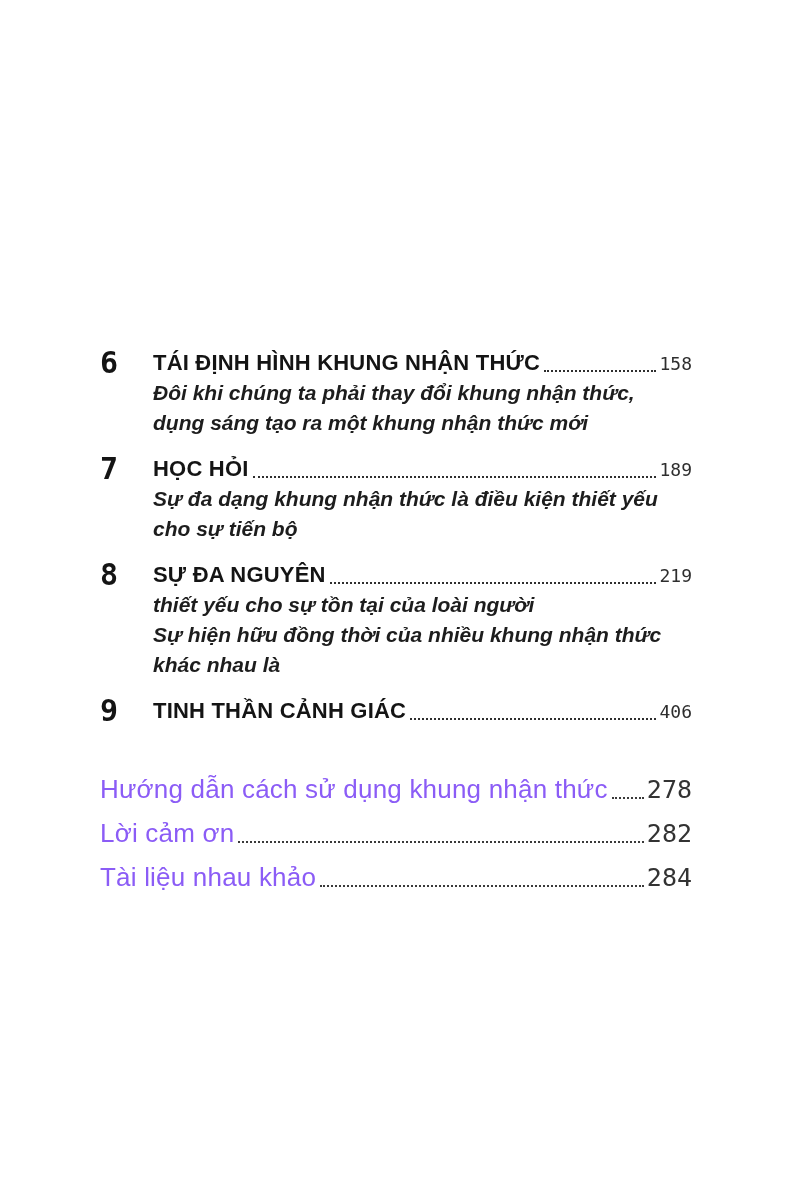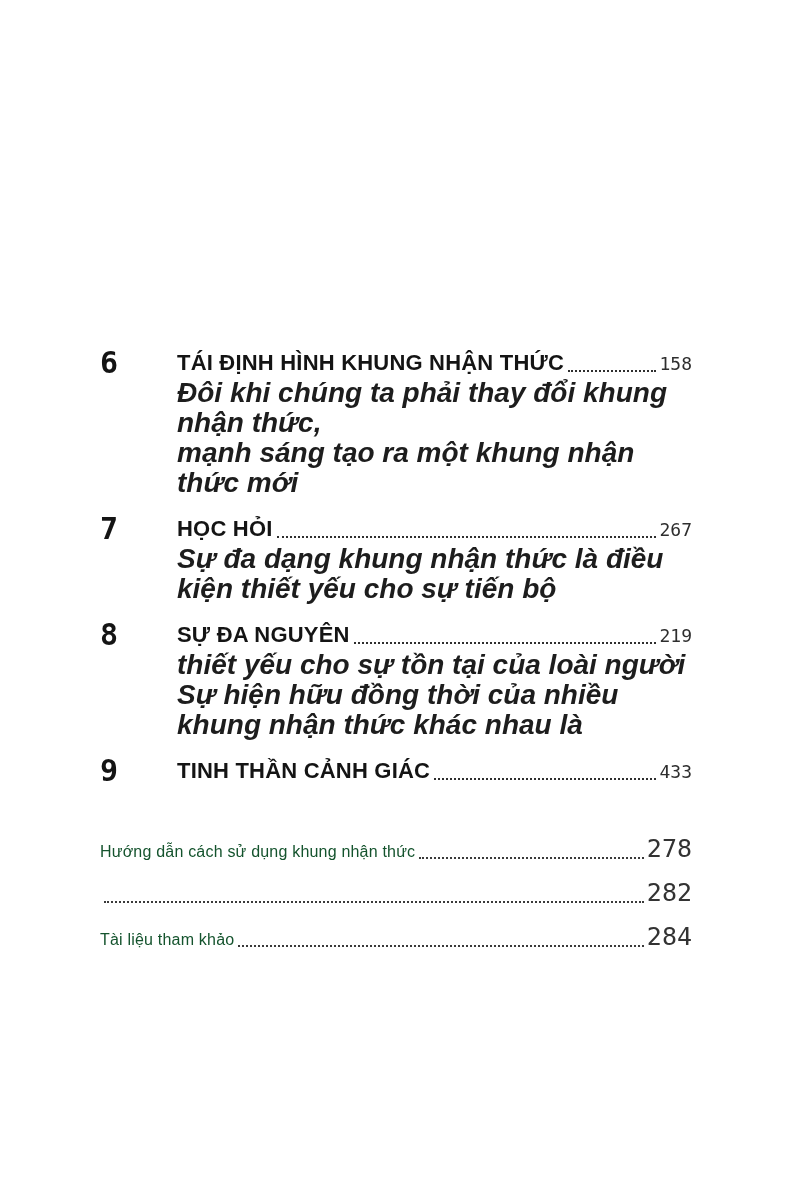--- a/index.html
+++ b/index.html
@@ -31,21 +31,20 @@
     flex: 0 0 53px;
     font-family: "DejaVu Sans Mono", monospace;
     font-weight: bold;
     font-size: 30px;
     line-height: 30px;
     color: #141414;
   }
   .ch-body {
     flex: 1;
     min-width: 0;
-    margin-left: 24px;
   }
   .titleline {
     display: flex;
     align-items: baseline;
     height: 30px;
     line-height: 30px;
   }
   .ch-title {
     font-weight: bold;
     font-size: 22px;
@@ -62,39 +61,39 @@
   }
   .ch-page {
     font-family: "DejaVu Sans Mono", monospace;
     font-size: 18px;
     color: #2e2e2e;
     white-space: nowrap;
   }
   .ch-sub {
     font-style: italic;
     font-weight: 600;
-    font-size: 28px;
+    font-size: 21px;
     line-height: 30px;
     color: #1d1d1d;
   }
   .backmatter {
     margin-top: 48px;
   }
   .bm-row {
     display: flex;
     align-items: baseline;
     height: 30px;
     line-height: 30px;
     margin-bottom: 14px;
   }
   .bm-title {
-    font-size: 16px;
+    font-size: 26px;
     font-weight: normal;
     letter-spacing: 0.2px;
-    color: #14532d;
+    color: #8b5cf6;
     white-space: nowrap;
   }
   .bm-page {
     font-family: "DejaVu Sans Mono", monospace;
     font-size: 25px;
     color: #333333;
     white-space: nowrap;
   }
   .bm-leader {
     border-bottom-color: #3a3a3a;
@@ -109,31 +108,31 @@
 
     <section class="chapter">
       <div class="ch-num">6</div>
       <div class="ch-body">
         <div class="titleline">
           <span class="ch-title">TÁI ĐỊNH HÌNH KHUNG NHẬN THỨC</span>
           <span class="leader"></span>
           <span class="ch-page">158</span>
         </div>
         <div class="ch-sub">Đôi khi chúng ta phải thay đổi khung nhận thức,</div>
-        <div class="ch-sub">mạnh sáng tạo ra một khung nhận thức mới</div>
+        <div class="ch-sub">dụng sáng tạo ra một khung nhận thức mới</div>
       </div>
     </section>
 
     <section class="chapter">
       <div class="ch-num">7</div>
       <div class="ch-body">
         <div class="titleline">
           <span class="ch-title">HỌC HỎI</span>
           <span class="leader"></span>
-          <span class="ch-page">267</span>
+          <span class="ch-page">189</span>
         </div>
         <div class="ch-sub">Sự đa dạng khung nhận thức là điều kiện thiết yếu cho sự tiến bộ</div>
       </div>
     </section>
 
     <section class="chapter">
       <div class="ch-num">8</div>
       <div class="ch-body">
         <div class="titleline">
           <span class="ch-title">SỰ ĐA NGUYÊN</span>
@@ -144,36 +143,37 @@
         <div class="ch-sub">Sự hiện hữu đồng thời của nhiều khung nhận thức khác nhau là</div>
       </div>
     </section>
 
     <section class="chapter">
       <div class="ch-num">9</div>
       <div class="ch-body">
         <div class="titleline">
           <span class="ch-title">TINH THẦN CẢNH GIÁC</span>
           <span class="leader"></span>
-          <span class="ch-page">433</span>
+          <span class="ch-page">406</span>
         </div>
       </div>
     </section>
 
     <div class="backmatter">
       <div class="bm-row">
         <span class="bm-title">Hướng dẫn cách sử dụng khung nhận thức</span>
         <span class="leader bm-leader"></span>
         <span class="bm-page">278</span>
       </div>
       <div class="bm-row">
+        <span class="bm-title">Lời cảm ơn</span>
         <span class="leader bm-leader"></span>
         <span class="bm-page">282</span>
       </div>
       <div class="bm-row">
-        <span class="bm-title">Tài liệu tham khảo</span>
+        <span class="bm-title">Tài liệu nhau khảo</span>
         <span class="leader bm-leader"></span>
         <span class="bm-page">284</span>
       </div>
     </div>
 
   </main>
 </div>
 
 </body></html>

